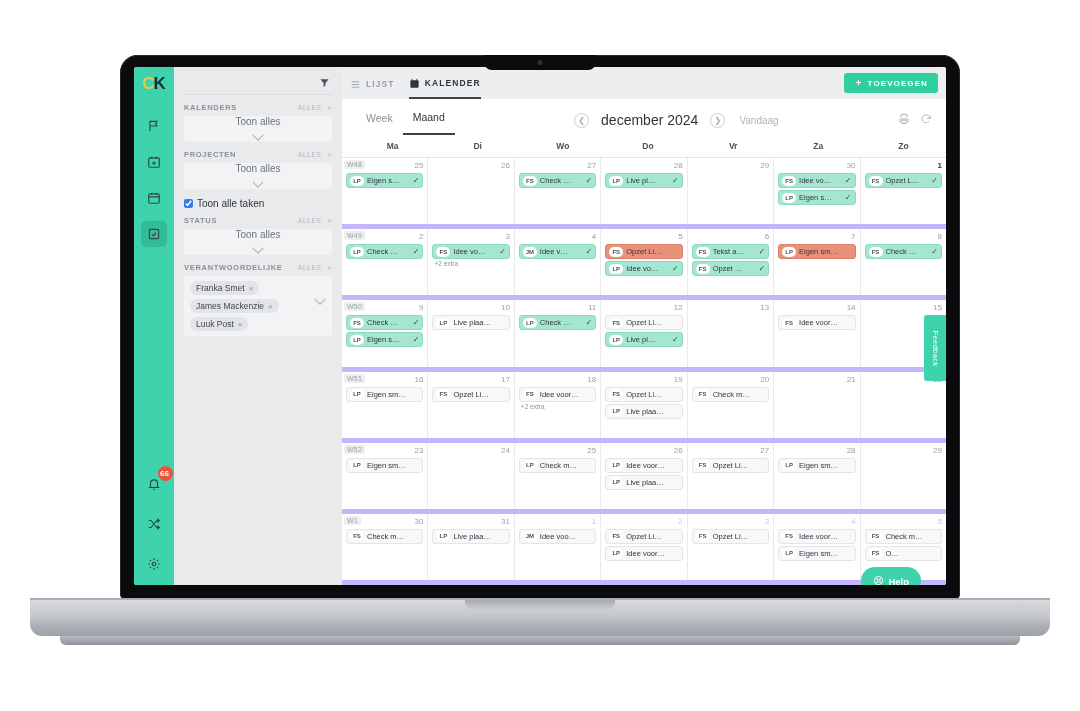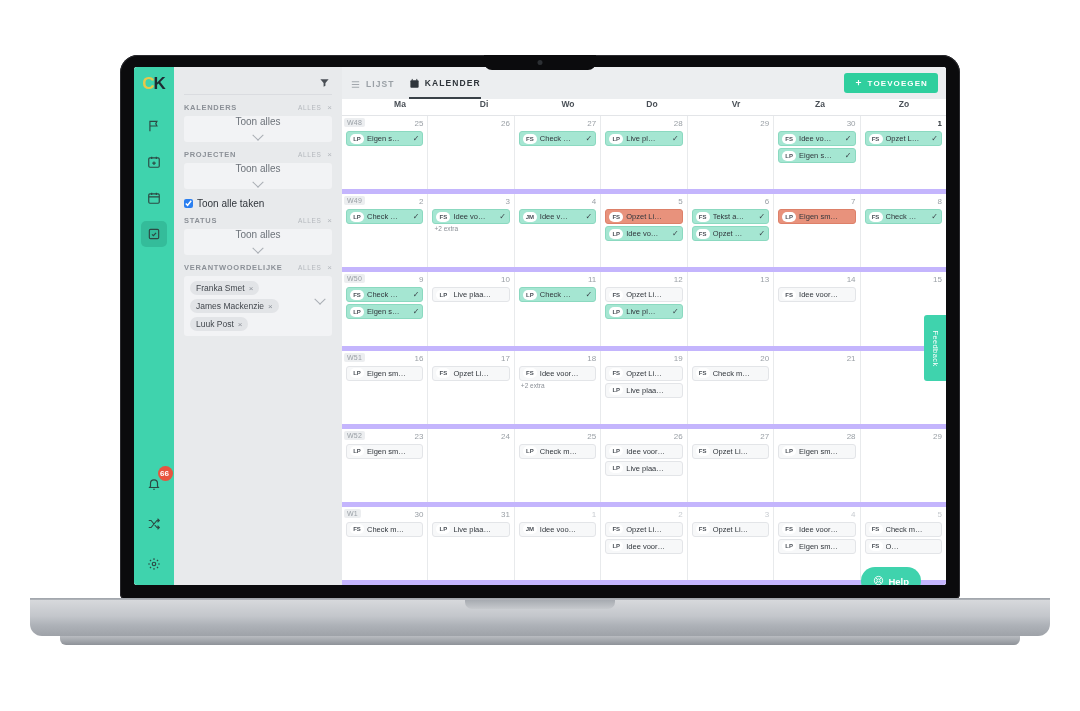--- a/index.html
+++ b/index.html
@@ -144,21 +144,21 @@
   .arrow {
     width:15px; height:15px; border-radius:50%; border:1px solid #c9cdd2;
     color:#a6abb1; display:flex; align-items:center; justify-content:center; font-size:8px;
   }
   .mtitle { font-size:14px; color:#2f353b; }
   .today { font-size:10px; color:#aeb3b9; margin-left:2px; }
   .topicons { display:flex; gap:10px; color:#b0b5bb; }
   .topicons svg { width:12px; height:12px; }
 
   
-  .dayhead { display:flex; border-bottom:1px solid #e3e5e8; flex:0 0 17px; padding-left:16px; }
+  .dayhead { display:flex; border-bottom:1px solid #e3e5e8; flex:0 0 17px; padding-left:8px; }
   .dh { flex:1; text-align:center; font-size:8.5px; font-weight:700; color:#4a5057; padding-bottom:4px; }
 
   
   .grid { flex:1; display:flex; flex-direction:column; overflow:hidden; }
   .wrow { flex:1; display:flex; border-bottom:5px solid #c4b5fd; min-height:0; }
   .cell {
     flex:1; border-right:1px solid #e8eaec; position:relative;
     padding:3px 4px 0 4px; min-width:0; display:flex; flex-direction:column;
   }
   .cell:last-child { border-right:none; }
@@ -368,20 +368,42 @@
             <div class="add-btn">
               <span>
                 <svg viewBox="0 0 24 24" fill="none" stroke="currentColor" stroke-width="3" width="9" height="9">
                     <path d="M12 5v14M5 12h14"></path>
                   </svg>
               </span>
               <span>TOEVOEGEN</span>
             </div>
           </div>
 
+          <div class="calbar">
+            <div class="vt">Week</div>
+            <div class="vt active">Maand</div>
+            <div class="navwrap">
+              <div class="arrow">❮</div>
+              <div class="mtitle">december 2024</div>
+              <div class="arrow">❯</div>
+              <div class="today">Vandaag</div>
+            </div>
+            <div class="topicons">
+              <span>
+                <svg viewBox="0 0 24 24" fill="none" stroke="currentColor" stroke-width="2">
+                    <path d="M6 9V3h12v6M6 18H4v-6h16v6h-2M8 14h8v7H8z"></path>
+                  </svg>
+              </span>
+              <span>
+                <svg viewBox="0 0 24 24" fill="none" stroke="currentColor" stroke-width="2">
+                    <path d="M20 11a8 8 0 1 0-2 6M20 5v6h-6"></path>
+                  </svg>
+              </span>
+            </div>
+          </div>
 
           <div class="dayhead">
             <div class="dh">Ma</div>
             <div class="dh">Di</div>
             <div class="dh">Wo</div>
             <div class="dh">Do</div>
             <div class="dh">Vr</div>
             <div class="dh">Za</div>
             <div class="dh">Zo</div>
           </div>

